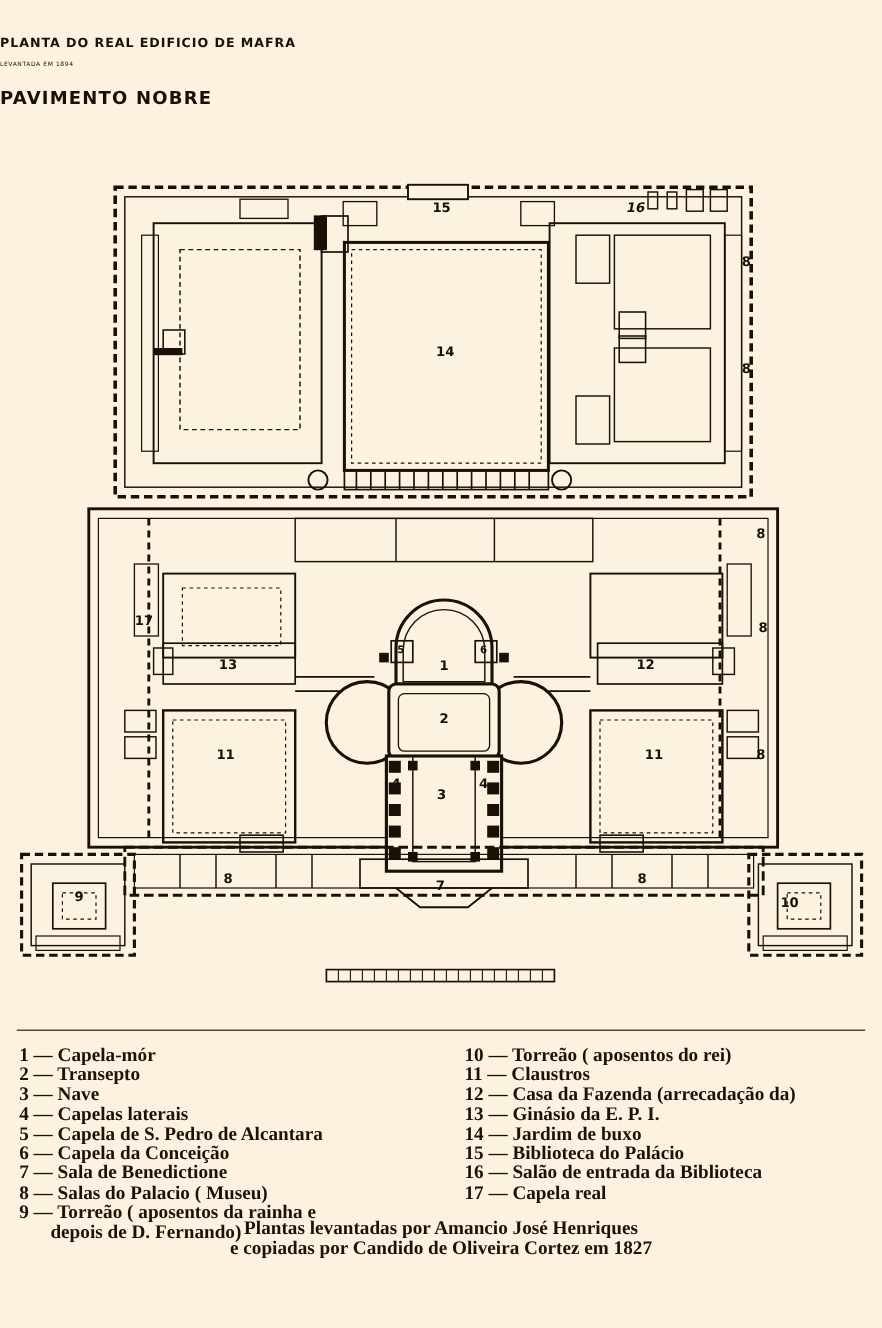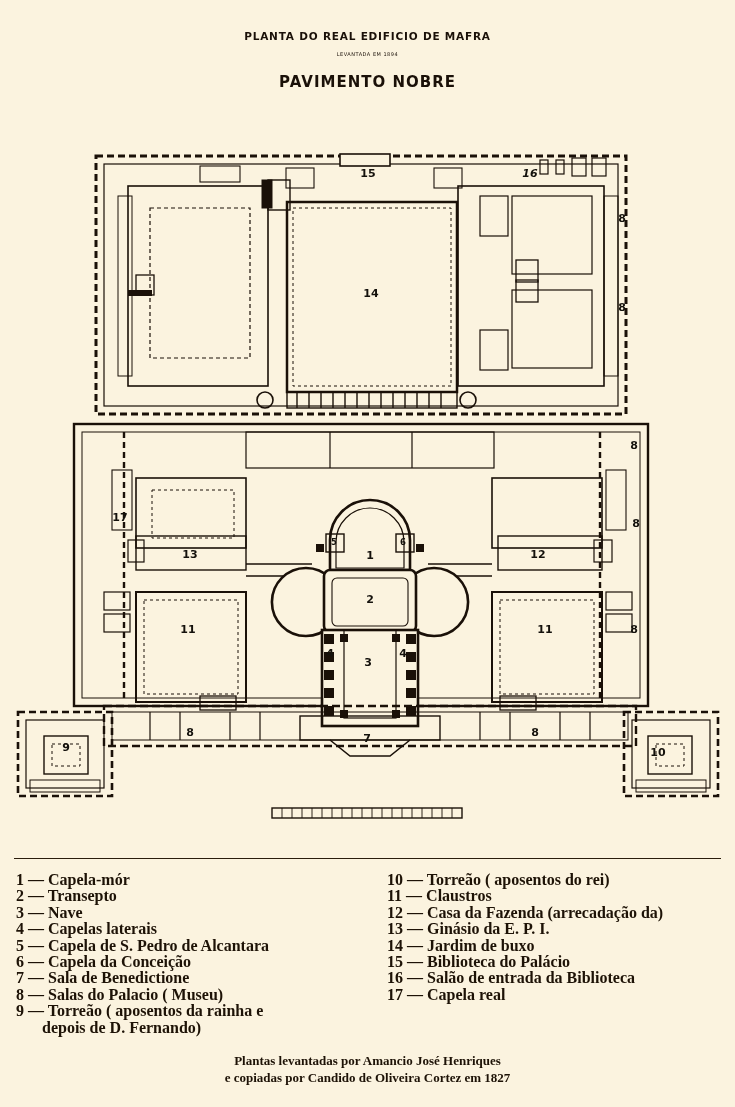--- a/index.html
+++ b/index.html
@@ -20,21 +20,21 @@
     inset: 0;
     background: #fbf3df;
   }
 
   
   .title-block {
     position: absolute;
     top: 30px;
     left: 0;
     width: 100%;
-    text-align: center;
+    text-align: left;
   }
   .main-title {
     font-family: "DejaVu Sans", sans-serif;
     font-size: 10.5px;
     letter-spacing: 0.8px;
     font-weight: 600;
     color: #1a1008;
   }
   .sub-title {
     font-family: "DejaVu Sans", sans-serif;
@@ -96,27 +96,27 @@
   .legend-item { white-space: nowrap; }
   .legend-item .cont {
     display: block;
     padding-left: 26px;
     white-space: nowrap;
   }
 
   
   .footer {
     position: absolute;
-    top: 1052px;
+    top: 1015px;
     left: 0;
     width: 735px;
     text-align: center;
     font-family: "Liberation Serif", serif;
     font-weight: 700;
-    font-size: 13px;
+    font-size: 16px;
     line-height: 17px;
     color: #1d1206;
   }
 
   .hr-rule {
     position: absolute;
     left: 14px;
     width: 707px;
     height: 1px;
     background: #2a1d0c;

